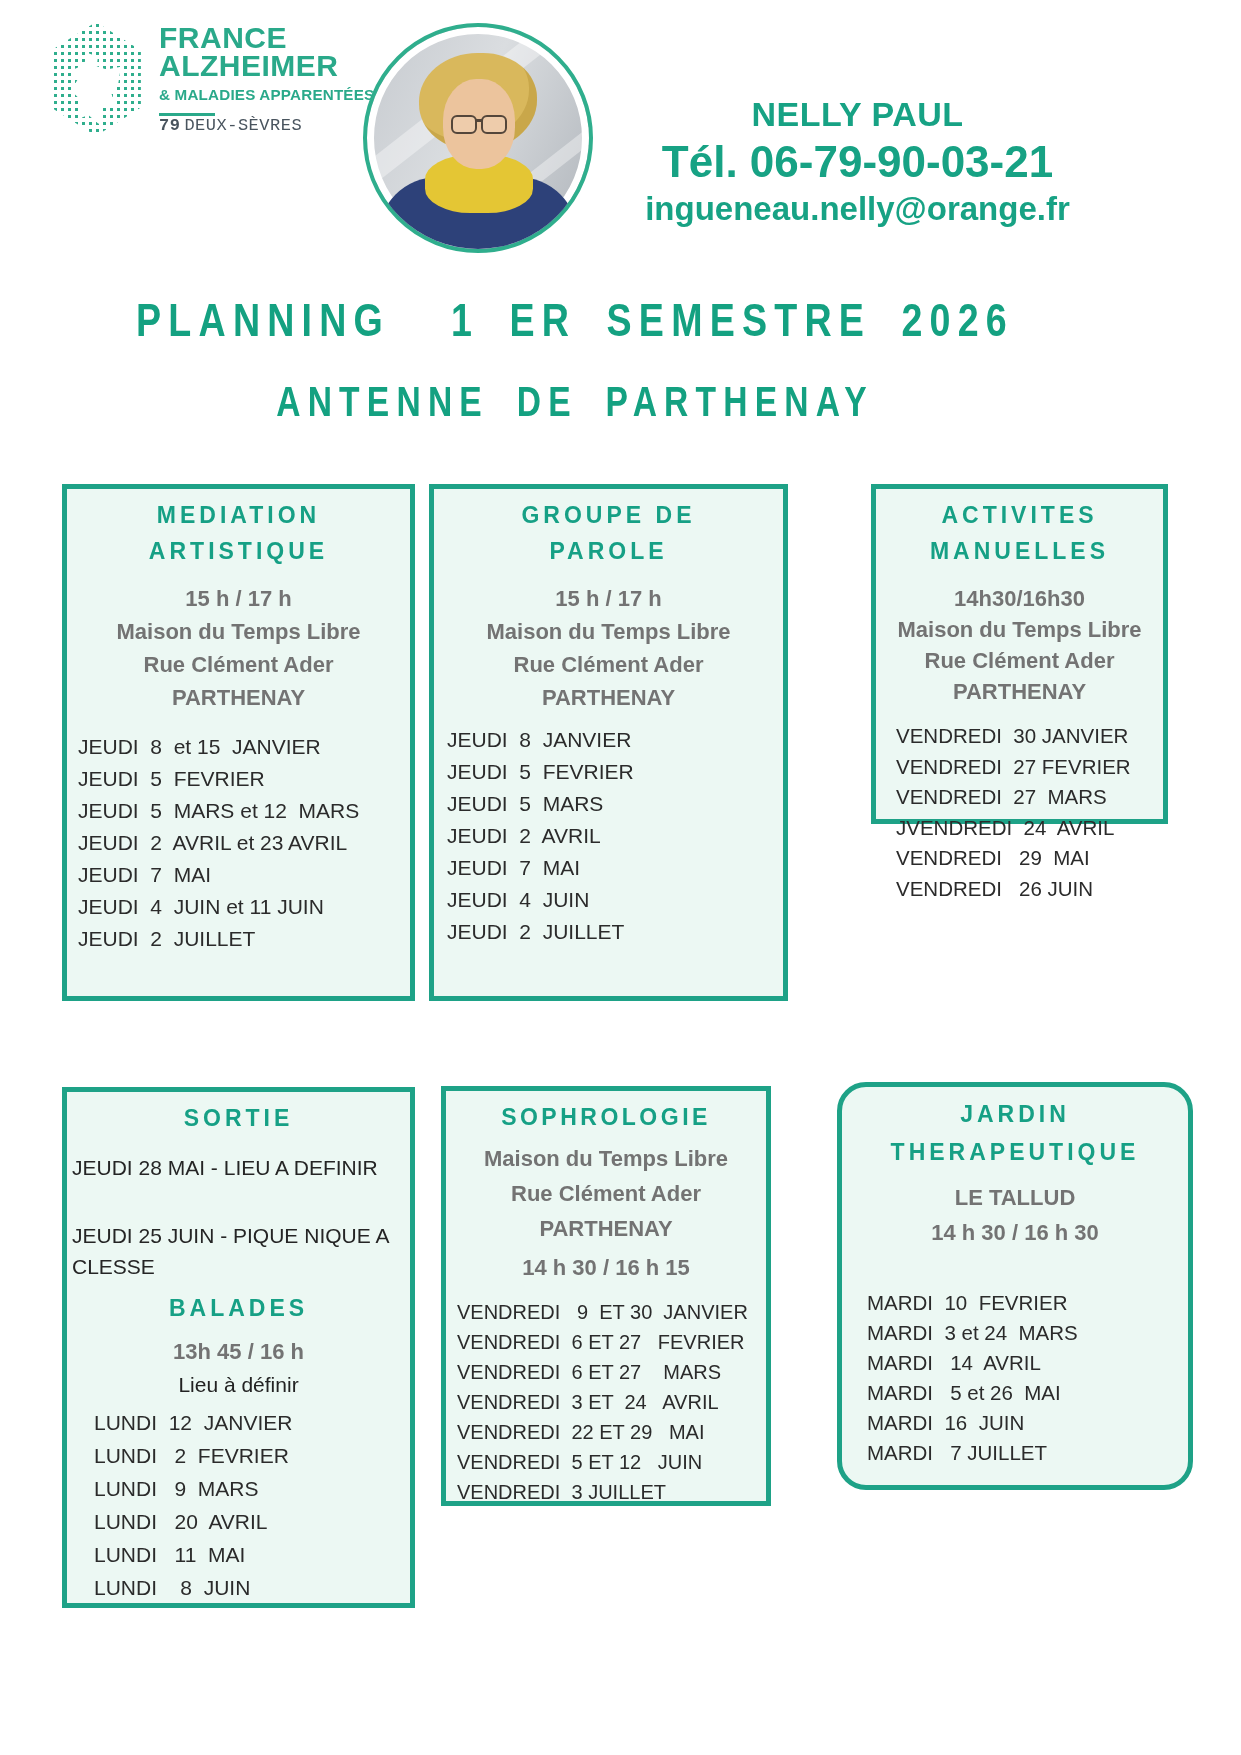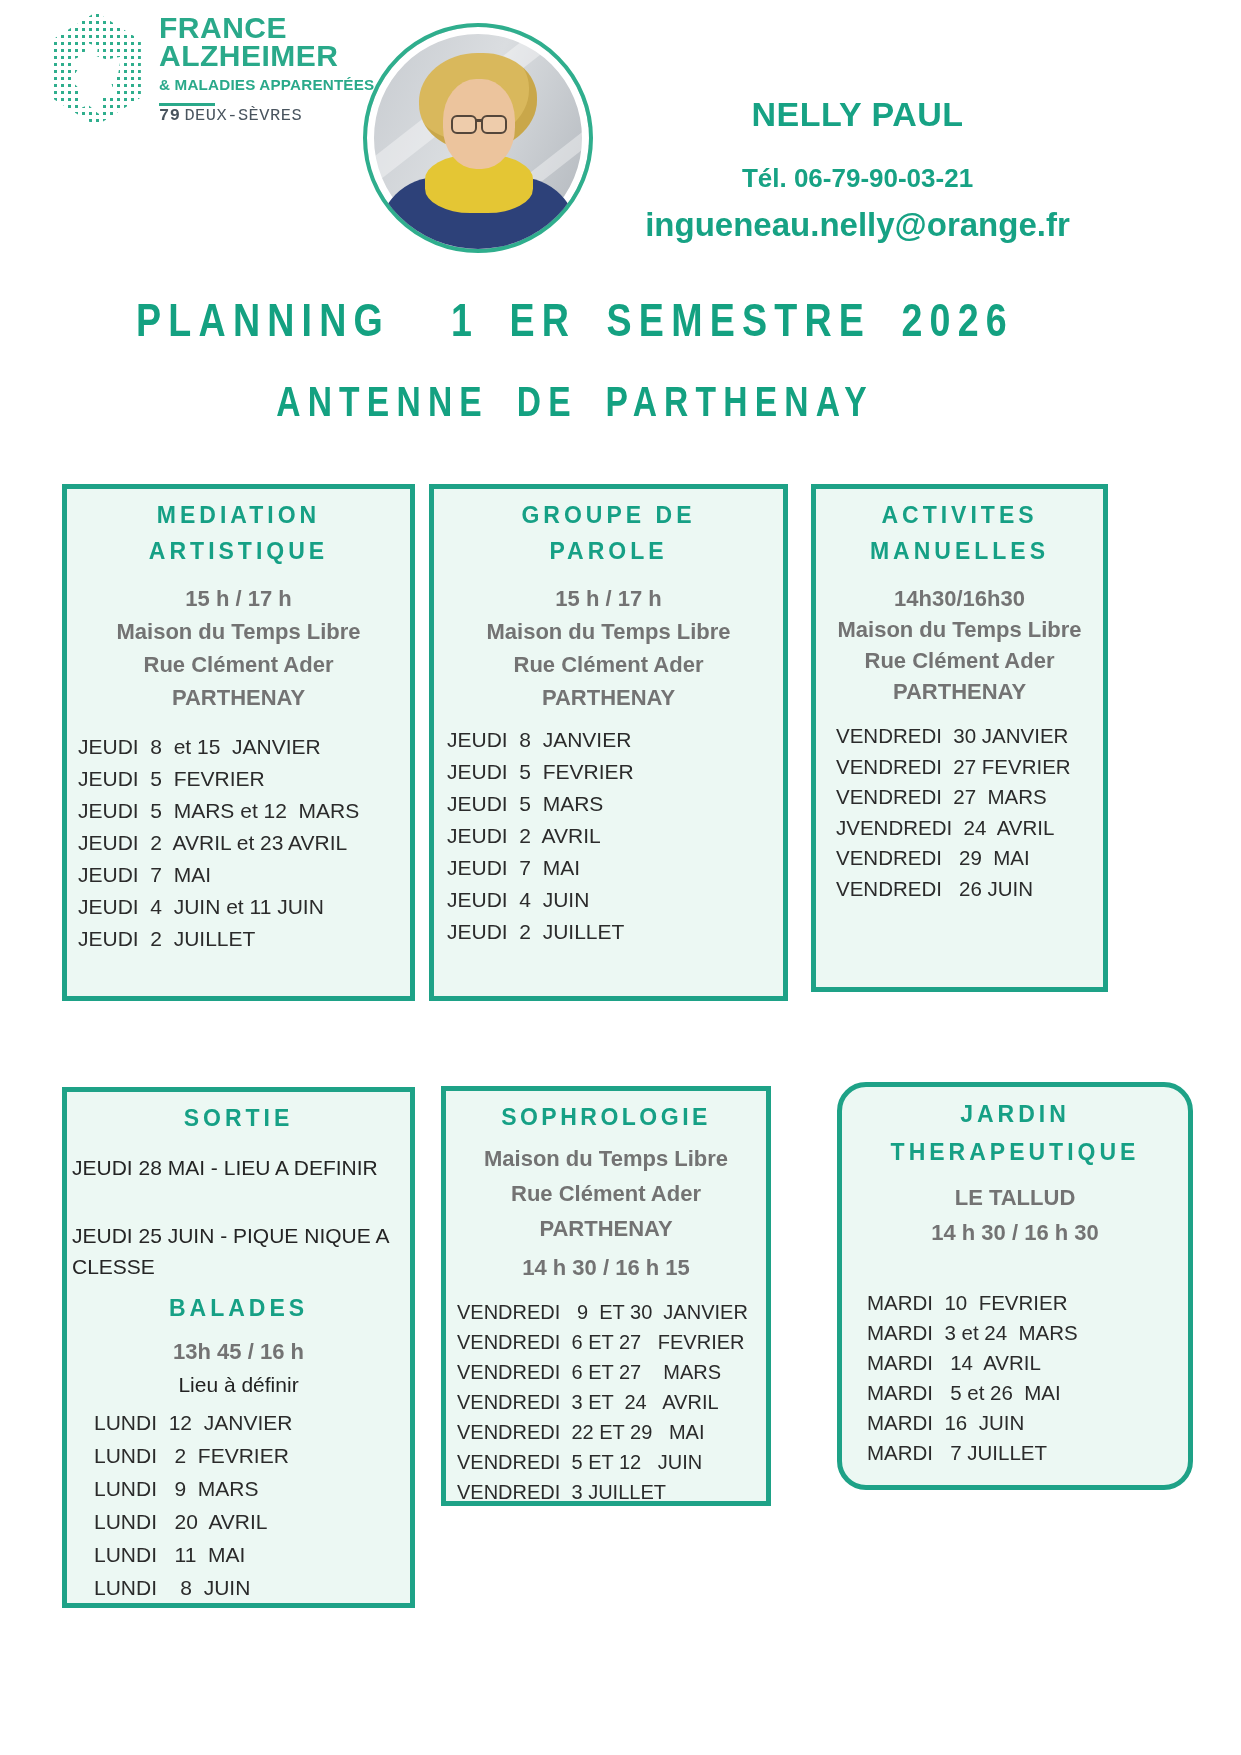--- a/index.html
+++ b/index.html
@@ -1,20 +1,20 @@
 <!DOCTYPE html>
 <html><head>
 <meta charset="utf-8">
 <style>
   html,body{margin:0;padding:0;background:#ffffff;}
   body{font-family:"Liberation Sans", sans-serif;}
   #page{position:relative;width:1241px;height:1755px;background:#ffffff;overflow:hidden;}
 
   
-  .logo{position:absolute;left:45px;top:4px;width:340px;height:130px;}
+  .logo{position:absolute;left:45px;top:14px;width:340px;height:130px;}
   .hex{position:absolute;left:0;top:8px;width:102px;height:114px;
        background-image:radial-gradient(circle,#2fae8d 1.6px,transparent 1.8px);
        background-size:7px 7px;
        clip-path:polygon(50% 0%,94% 25%,94% 75%,50% 100%,6% 75%,6% 25%);}
   .france-map{position:absolute;left:26px;top:30px;width:52px;height:72px;background:#ffffff;
        transform:rotate(-6deg);
        clip-path:polygon(38% 0%,58% 7%,54% 20%,72% 26%,100% 24%,92% 46%,76% 58%,82% 80%,58% 74%,46% 100%,28% 86%,8% 90%,16% 64%,0% 50%,14% 36%,4% 22%,30% 16%);}
   .logo-text{position:absolute;left:114px;top:10px;width:230px;}
   .logo-name{color:#2aa98a;font-weight:800;font-size:30px;line-height:28px;letter-spacing:0.5px;}
   .logo-tagline{color:#2aa98a;font-weight:600;font-size:15.2px;line-height:19px;margin-top:5px;letter-spacing:0.2px;}
@@ -38,21 +38,21 @@
   .photo .bridge{position:absolute;left:26px;top:4px;width:8px;height:2.5px;background:#54463a;}
   .photo .scarf{position:absolute;left:58px;top:128px;width:108px;height:58px;background:#e4c634;border-radius:42%;z-index:3;}
   .photo .jacket{position:absolute;left:11px;top:150px;width:200px;height:80px;background:#2d4179;border-radius:60px 60px 0 0;z-index:2;}
   .photo .collar{position:absolute;left:86px;top:150px;width:50px;height:34px;background:#233465;
                  clip-path:polygon(0 0,50% 100%,100% 0);z-index:3;}
 
   
   .contact{position:absolute;left:620px;top:90px;width:475px;text-align:center;
            color:#17a284;font-weight:700;}
   .contact .c-name{font-size:34px;line-height:48px;letter-spacing:0.5px;}
-  .contact .c-phone{font-size:26px;line-height:48px;margin-top:16px;}
+  .contact .c-phone{font-size:44px;line-height:48px;}
   .contact .c-email{font-size:33px;line-height:46px;}
 
   
   .title-main{position:absolute;left:0;top:292px;width:1150px;text-align:center;color:#14a181;
               font-weight:700;font-size:47px;letter-spacing:9px;word-spacing:16px;
               transform:scaleX(0.8);transform-origin:50% 50%;white-space:pre;}
   .title-sub{position:absolute;left:0;top:378px;width:1150px;text-align:center;color:#14a181;
               font-weight:700;font-size:42px;letter-spacing:9px;word-spacing:14px;
               transform:scaleX(0.8);transform-origin:50% 50%;white-space:pre;}
 
@@ -61,21 +61,21 @@
   .box-body{padding:8px 5px 0 5px;}
   .sec{display:block;}
   .sec-title{color:#16a085;font-weight:700;font-size:23px;letter-spacing:4px;text-align:center;line-height:36px;}
   .sec-info{font-weight:700;font-size:22px;text-align:center;line-height:33px;color:#737373;white-space:pre;}
   .sec-plain{font-size:21px;text-align:center;line-height:30px;color:#222222;}
   .sec-para{font-size:21px;text-align:left;line-height:31px;color:#252525;}
   .sec-dates{font-size:21px;line-height:32px;color:#2b2b2b;white-space:pre;text-align:left;}
 
   #box-0{left:62px;top:484px;width:353px;height:517px;}
   #box-1{left:429px;top:484px;width:359px;height:517px;}
-  #box-2{left:811px;top:484px;width:297px;height:508px;}
+  #box-2{left:871px;top:484px;width:297px;height:340px;}
   #box-3{left:62px;top:1087px;width:353px;height:521px;}
   #box-4{left:441px;top:1086px;width:330px;height:420px;}
   #box-5{left:837px;top:1082px;width:356px;height:408px;border-radius:29px;}
 
   .box-mediation-artistique .sec-info{margin-top:13px;}
   .box-mediation-artistique .sec-dates{margin-top:17px;padding-left:6px;}
 
   .box-groupe-de-parole .sec-info{margin-top:13px;}
   .box-groupe-de-parole .sec-dates{margin-top:10px;padding-left:8px;}
 

